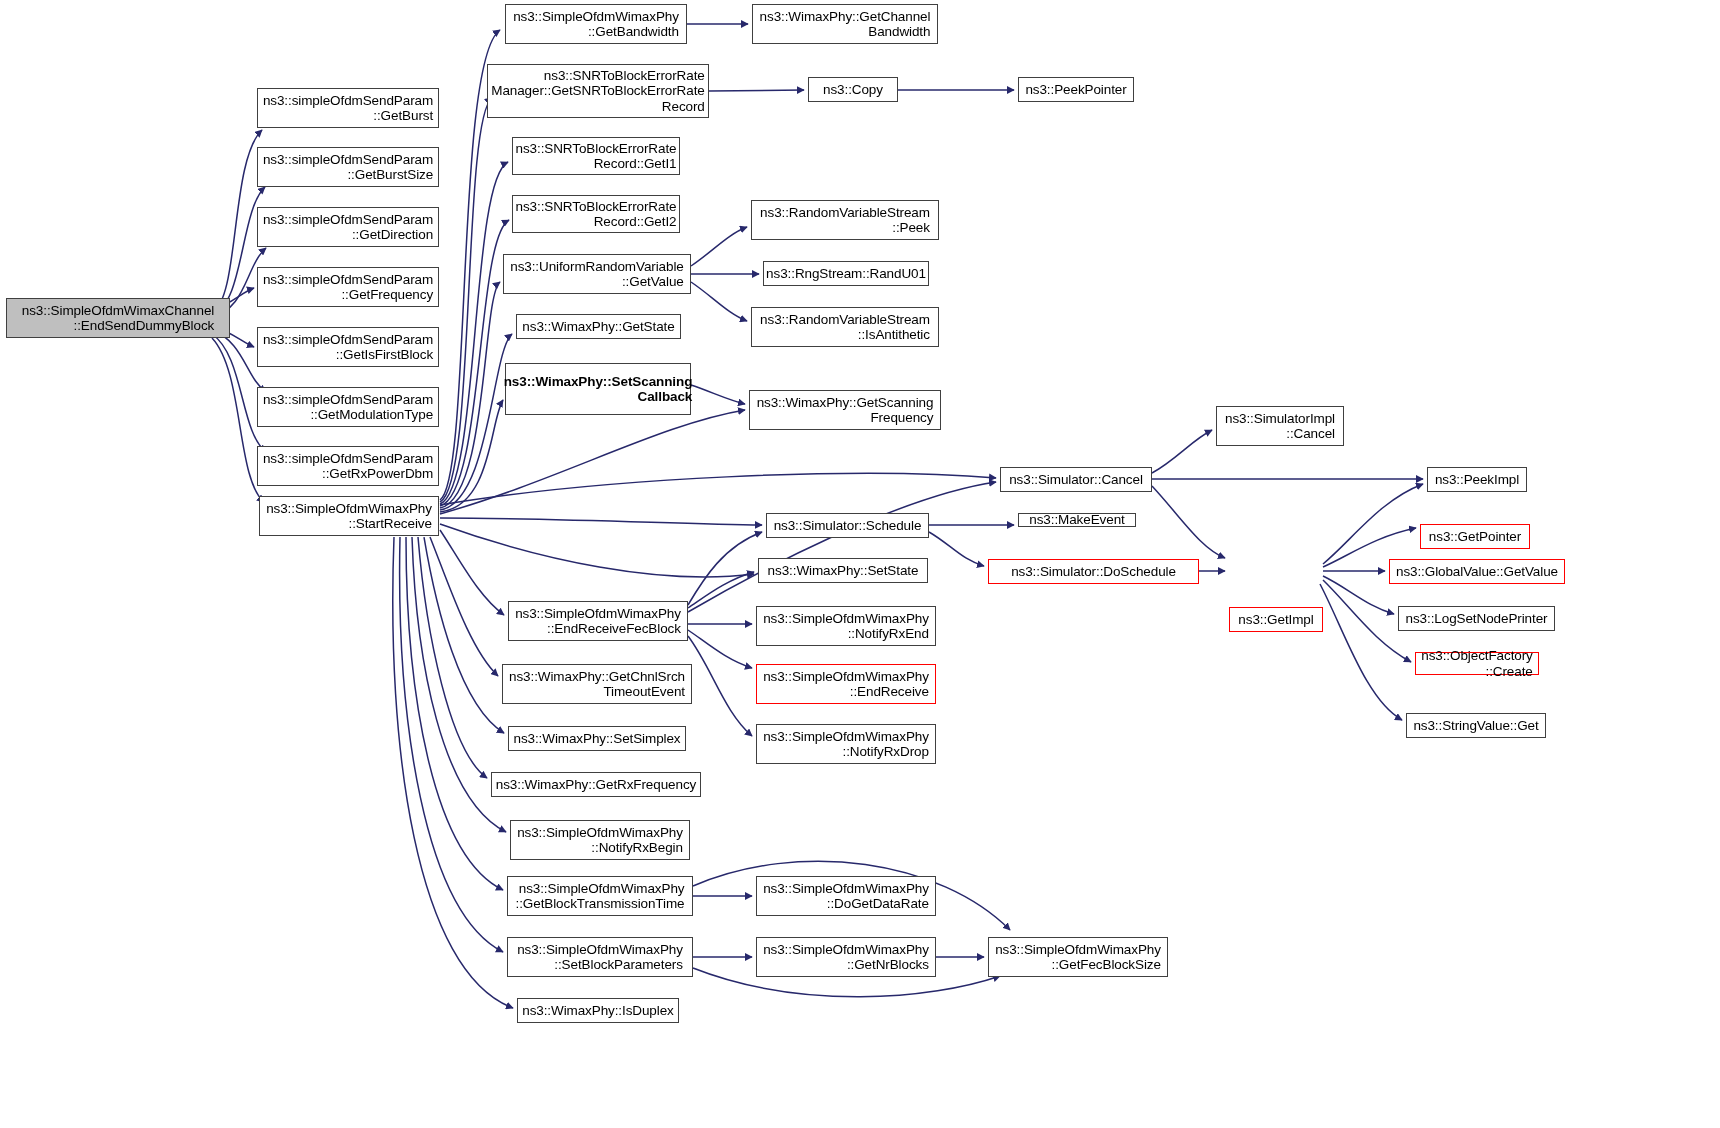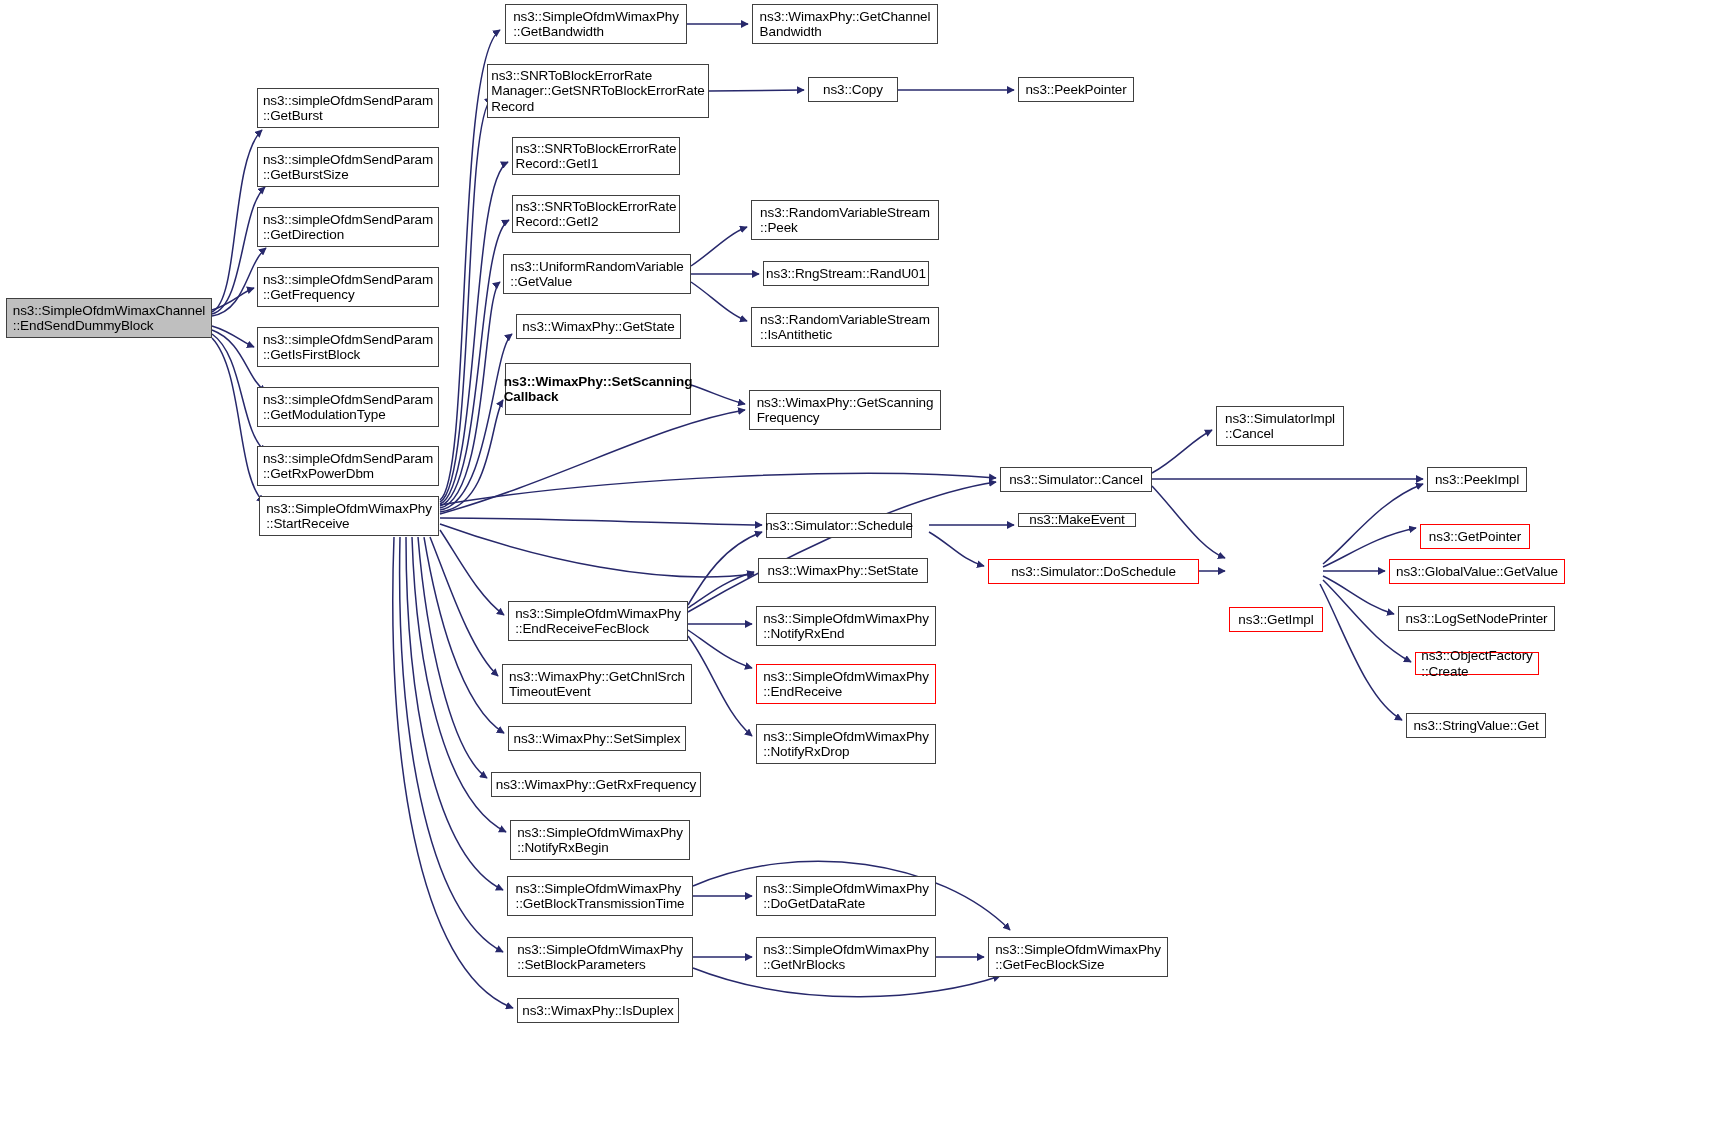--- a/index.html
+++ b/index.html
@@ -21,21 +21,21 @@
     pointer-events: none;
   }
   .node {
     position: absolute;
     box-sizing: border-box;
     background: #ffffff;
     border: 1px solid #404040;
     display: flex;
     align-items: center;
     justify-content: center;
-    text-align: left;
+    text-align: right;
     font-size: 13.5px;
     line-height: 1.12;
     color: #000000;
     letter-spacing: -0.1px;
     white-space: pre-line;
     padding: 1px 4px;
     z-index: 5;
   }
   .node.red { border: 1.6px solid #ff0000; }
   .node.root {
@@ -110,21 +110,21 @@
         <path d="M1320,584 C1344,630 1366,700 1402,720" marker-end="url(#arrow)"></path>
         <path d="M693,896 L752,896" marker-end="url(#arrow)"></path>
         <path d="M693,886 C800,840 940,860 1010,930" marker-end="url(#arrow)"></path>
         <path d="M693,957 L752,957" marker-end="url(#arrow)"></path>
         <path d="M693,968 C800,1010 930,1000 1000,976" marker-end="url(#arrow)"></path>
         <path d="M936,957 L984,957" marker-end="url(#arrow)"></path>
       </g>
   </svg>
 
   <div id="node-layer">
-      <div class="node root" style="left: 6px; top: 298px; width: 206px; height: 40px;">ns3::SimpleOfdmWimaxChannel
+      <div class="node root" style="left: 6px; top: 298px; width: 224px; height: 40px;">ns3::SimpleOfdmWimaxChannel
 ::EndSendDummyBlock</div>
       <div class="node thick" style="left: 257px; top: 88px; width: 182px; height: 40px;">ns3::simpleOfdmSendParam
 ::GetBurst</div>
       <div class="node thick" style="left: 257px; top: 147px; width: 182px; height: 40px;">ns3::simpleOfdmSendParam
 ::GetBurstSize</div>
       <div class="node thick" style="left: 257px; top: 207px; width: 182px; height: 40px;">ns3::simpleOfdmSendParam
 ::GetDirection</div>
       <div class="node thick" style="left: 257px; top: 267px; width: 182px; height: 40px;">ns3::simpleOfdmSendParam
 ::GetFrequency</div>
       <div class="node thick" style="left: 257px; top: 327px; width: 182px; height: 40px;">ns3::simpleOfdmSendParam
@@ -154,21 +154,21 @@
       <div class="node" style="left: 808px; top: 77px; width: 90px; height: 25px;">ns3::Copy</div>
       <div class="node" style="left: 1018px; top: 77px; width: 116px; height: 25px;">ns3::PeekPointer</div>
       <div class="node" style="left: 751px; top: 200px; width: 188px; height: 40px;">ns3::RandomVariableStream
 ::Peek</div>
       <div class="node" style="left: 763px; top: 261px; width: 166px; height: 25px;">ns3::RngStream::RandU01</div>
       <div class="node" style="left: 751px; top: 307px; width: 188px; height: 40px;">ns3::RandomVariableStream
 ::IsAntithetic</div>
       <div class="node thick" style="left: 749px; top: 390px; width: 192px; height: 40px;">ns3::WimaxPhy::GetScanning
 Frequency</div>
       <div class="node thick" style="left: 1000px; top: 467px; width: 152px; height: 25px;">ns3::Simulator::Cancel</div>
-      <div class="node thick" style="left: 766px; top: 513px; width: 146px; height: 25px;">ns3::Simulator::Schedule</div>
+      <div class="node thick" style="left: 766px; top: 513px; width: 163px; height: 25px;">ns3::Simulator::Schedule</div>
       <div class="node thick" style="left: 758px; top: 558px; width: 170px; height: 25px;">ns3::WimaxPhy::SetState</div>
       <div class="node thick" style="left: 508px; top: 601px; width: 180px; height: 40px;">ns3::SimpleOfdmWimaxPhy
 ::EndReceiveFecBlock</div>
       <div class="node" style="left: 756px; top: 606px; width: 180px; height: 40px;">ns3::SimpleOfdmWimaxPhy
 ::NotifyRxEnd</div>
       <div class="node thick" style="left: 502px; top: 664px; width: 190px; height: 40px;">ns3::WimaxPhy::GetChnlSrch
 TimeoutEvent</div>
       <div class="node red" style="left: 756px; top: 664px; width: 180px; height: 40px;">ns3::SimpleOfdmWimaxPhy
 ::EndReceive</div>
       <div class="node thick" style="left: 508px; top: 726px; width: 178px; height: 25px;">ns3::WimaxPhy::SetSimplex</div>

